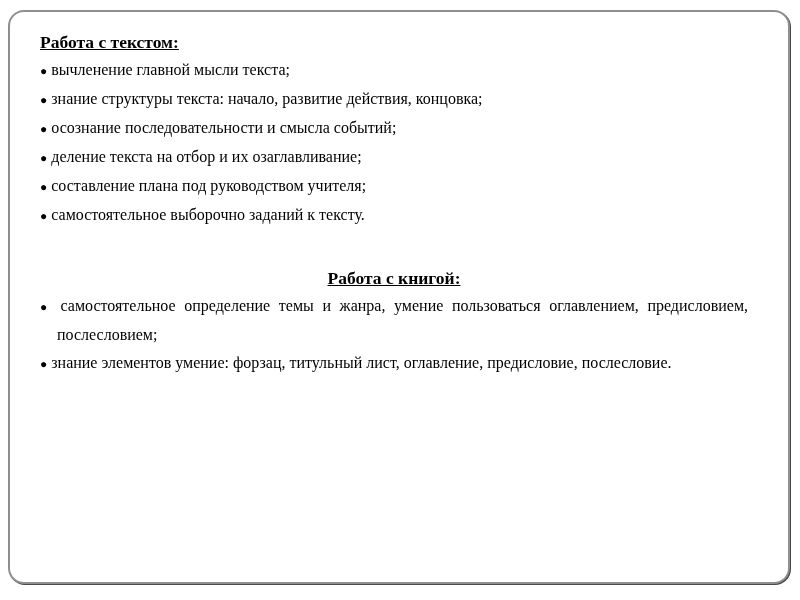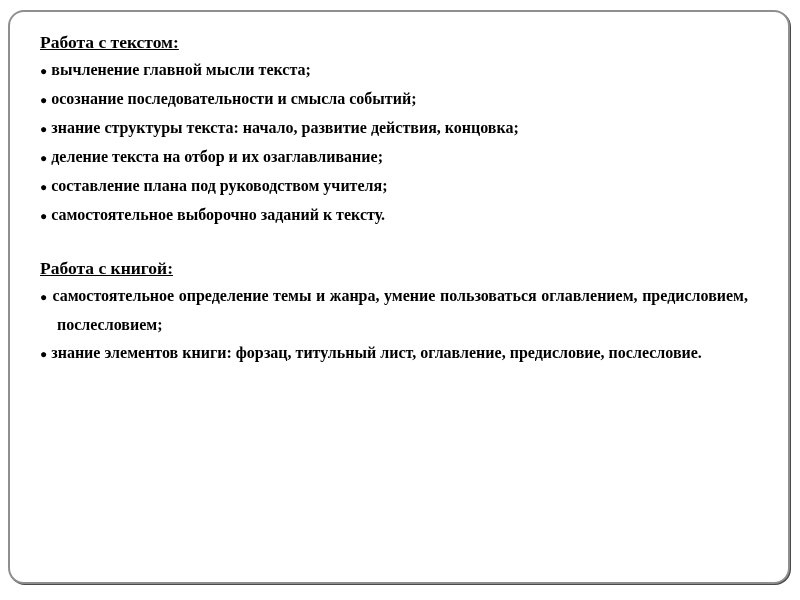--- a/index.html
+++ b/index.html
@@ -33,27 +33,27 @@
     overflow: hidden;
   }
   .section-heading {
     margin: 0;
     font-size: 17.5px;
     line-height: 28px;
     font-weight: bold;
     text-decoration: underline;
   }
   .section + .section .section-heading {
-    margin-top: 24px;
+    margin-top: 34px;
+    text-align: center;
   }
   ul.bullet-list {
     margin: 0;
     padding: 0;
     list-style: none;
-    font-weight: bold;
   }
   ul.bullet-list li {
     font-size: 16px;
     line-height: 28px;
     padding-left: 17px;
     text-indent: -17px;
     text-align: justify;
   }
   .bullet {
     font-size: 12px;
@@ -62,30 +62,30 @@
 </head>
 <body>
 
 <div class="page">
   <div class="slide-frame">
 
     <div class="section">
       <h2 class="section-heading">Работа с текстом:</h2>
       <ul class="bullet-list">
         <li><span class="bullet">●</span> <span>вычленение главной мысли текста;</span></li>
+        <li><span class="bullet">●</span> <span>знание структуры текста: начало, развитие действия, концовка;</span></li>
         <li><span class="bullet">●</span> <span>осознание последовательности и смысла событий;</span></li>
-        <li><span class="bullet">●</span> <span>знание структуры текста: начало, развитие действия, концовка;</span></li>
         <li><span class="bullet">●</span> <span>деление текста на отбор и их озаглавливание;</span></li>
         <li><span class="bullet">●</span> <span>составление плана под руководством учителя;</span></li>
         <li><span class="bullet">●</span> <span>самостоятельное выборочно заданий к тексту.</span></li>
       </ul>
     </div>
 
     <div class="section">
       <h2 class="section-heading">Работа с книгой:</h2>
       <ul class="bullet-list">
         <li><span class="bullet">●</span> <span>самостоятельное определение темы и жанра, умение пользоваться оглавлением, предисловием, послесловием;</span></li>
-        <li><span class="bullet">●</span> <span>знание элементов книги: форзац, титульный лист, оглавление, предисловие, послесловие.</span></li>
+        <li><span class="bullet">●</span> <span>знание элементов умение: форзац, титульный лист, оглавление, предисловие, послесловие.</span></li>
       </ul>
     </div>
 
   </div>
 </div>
 
 </body></html>

